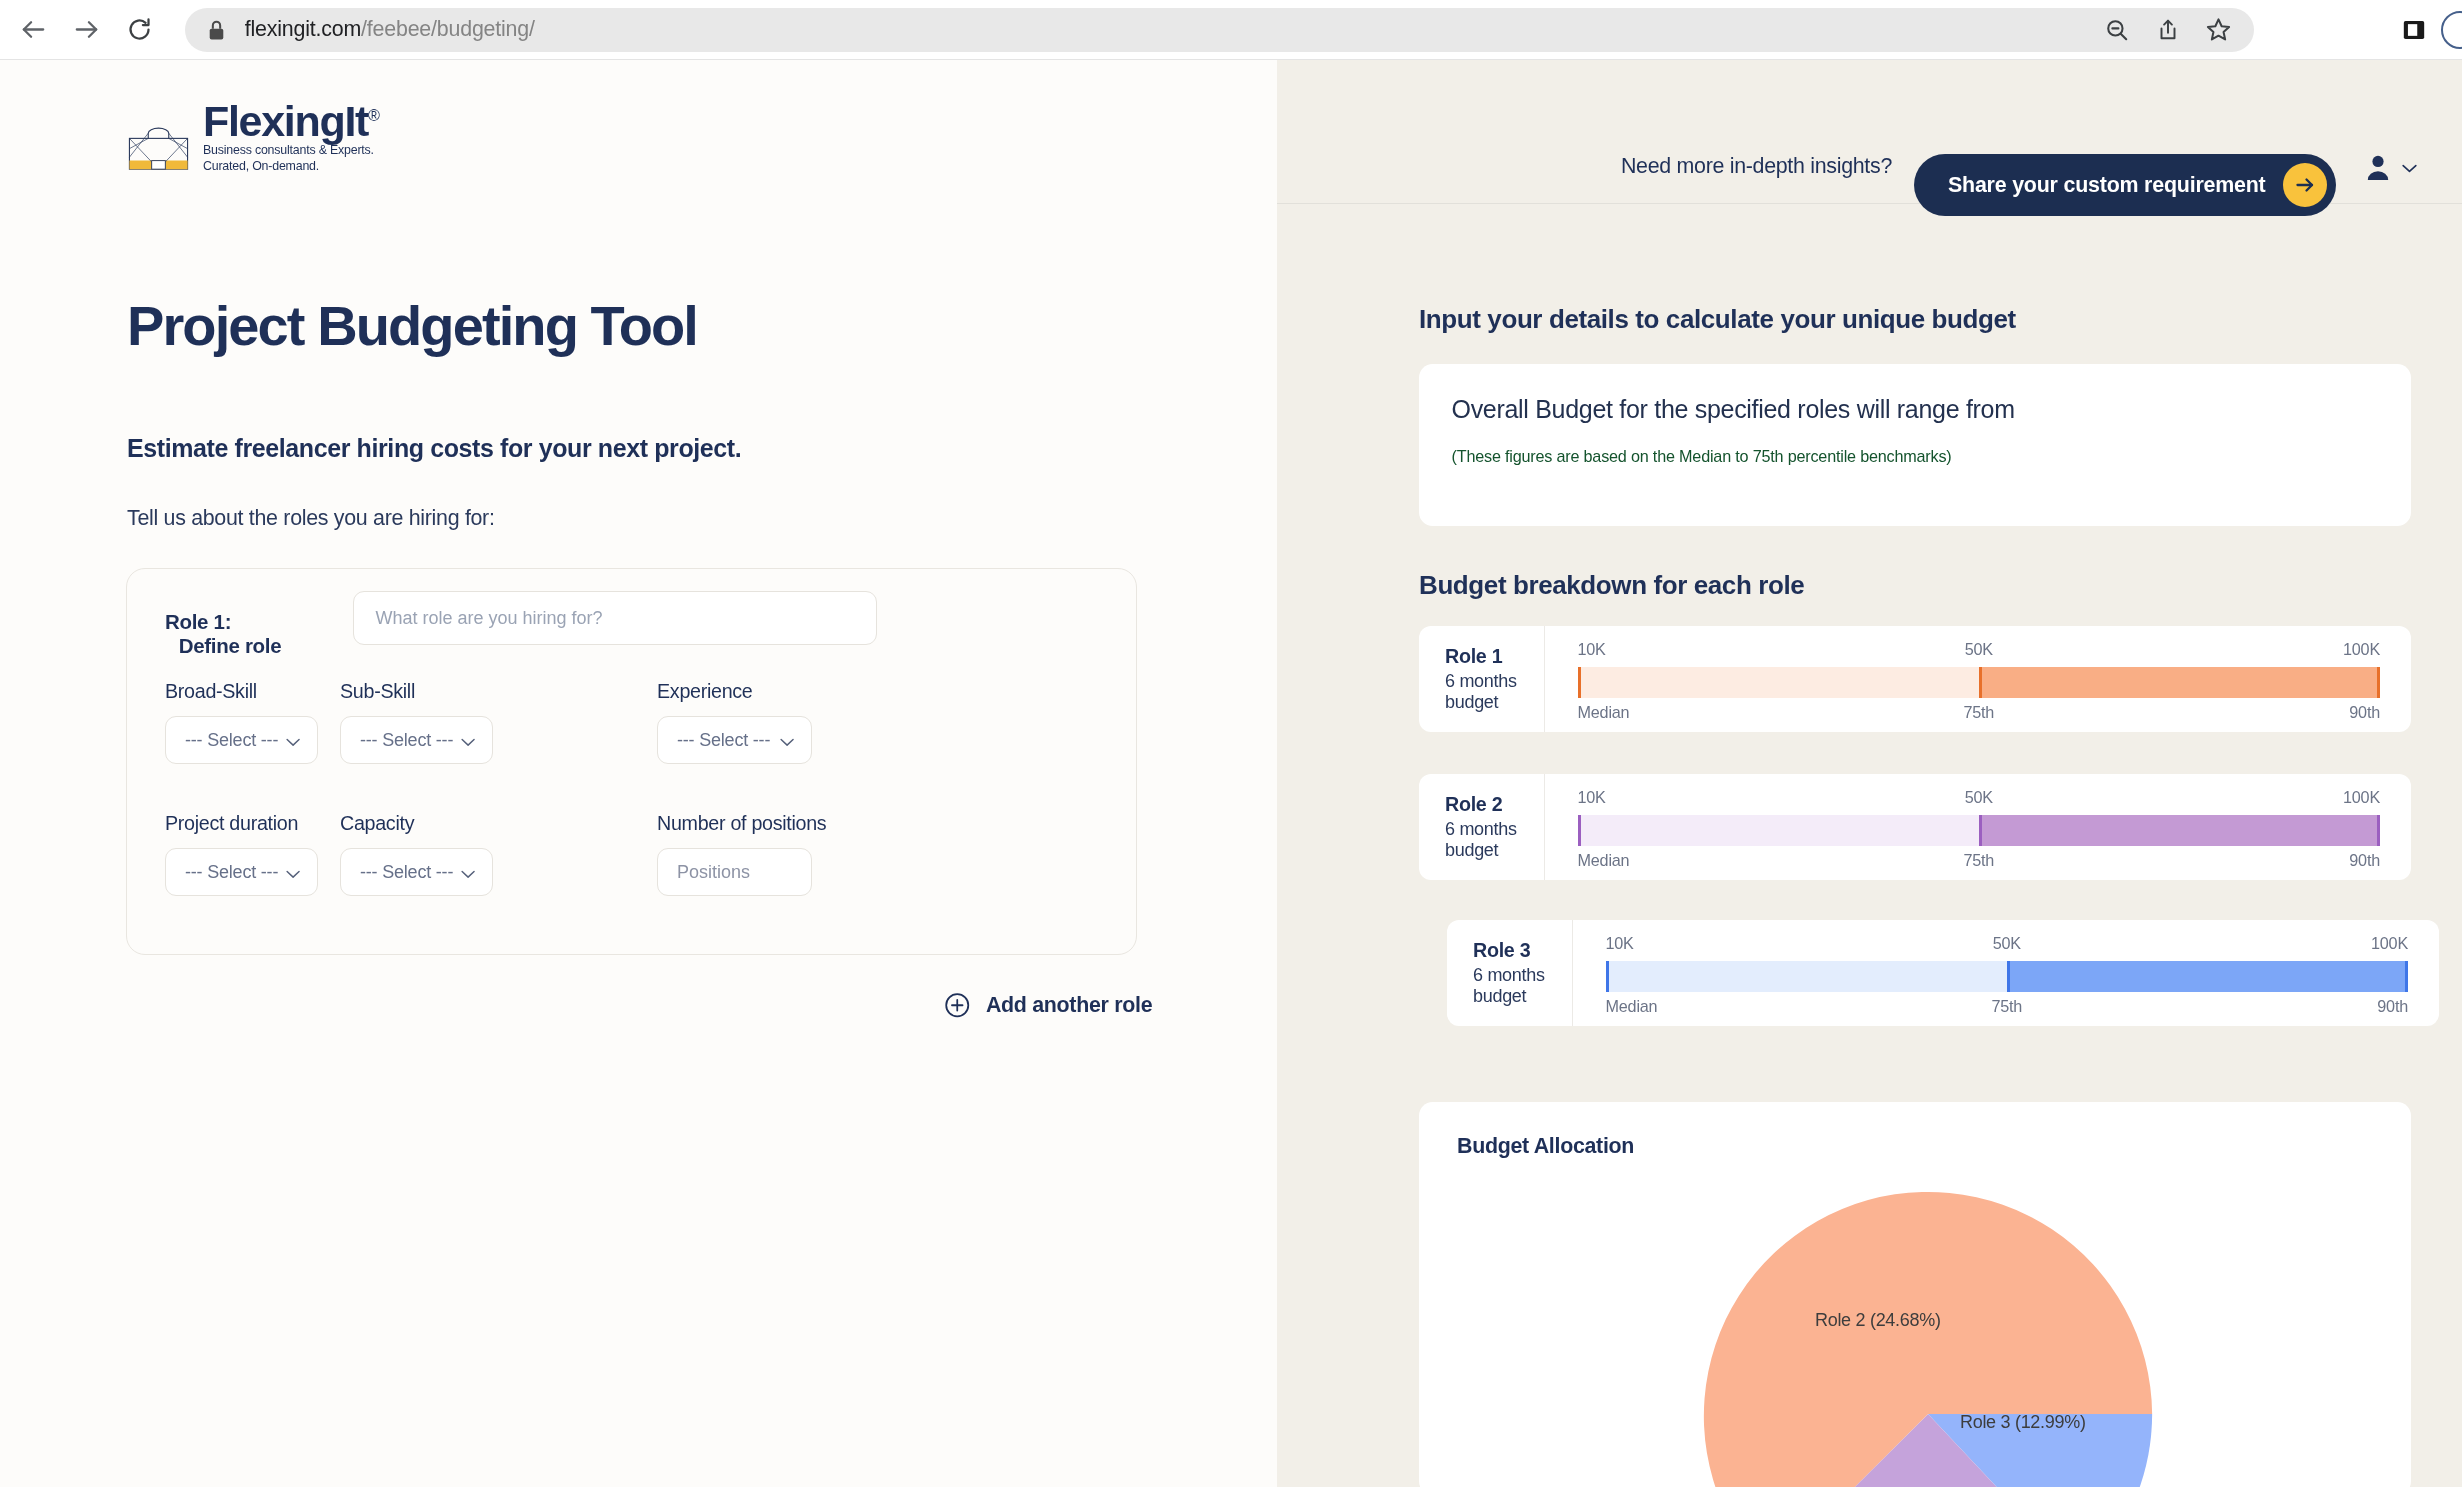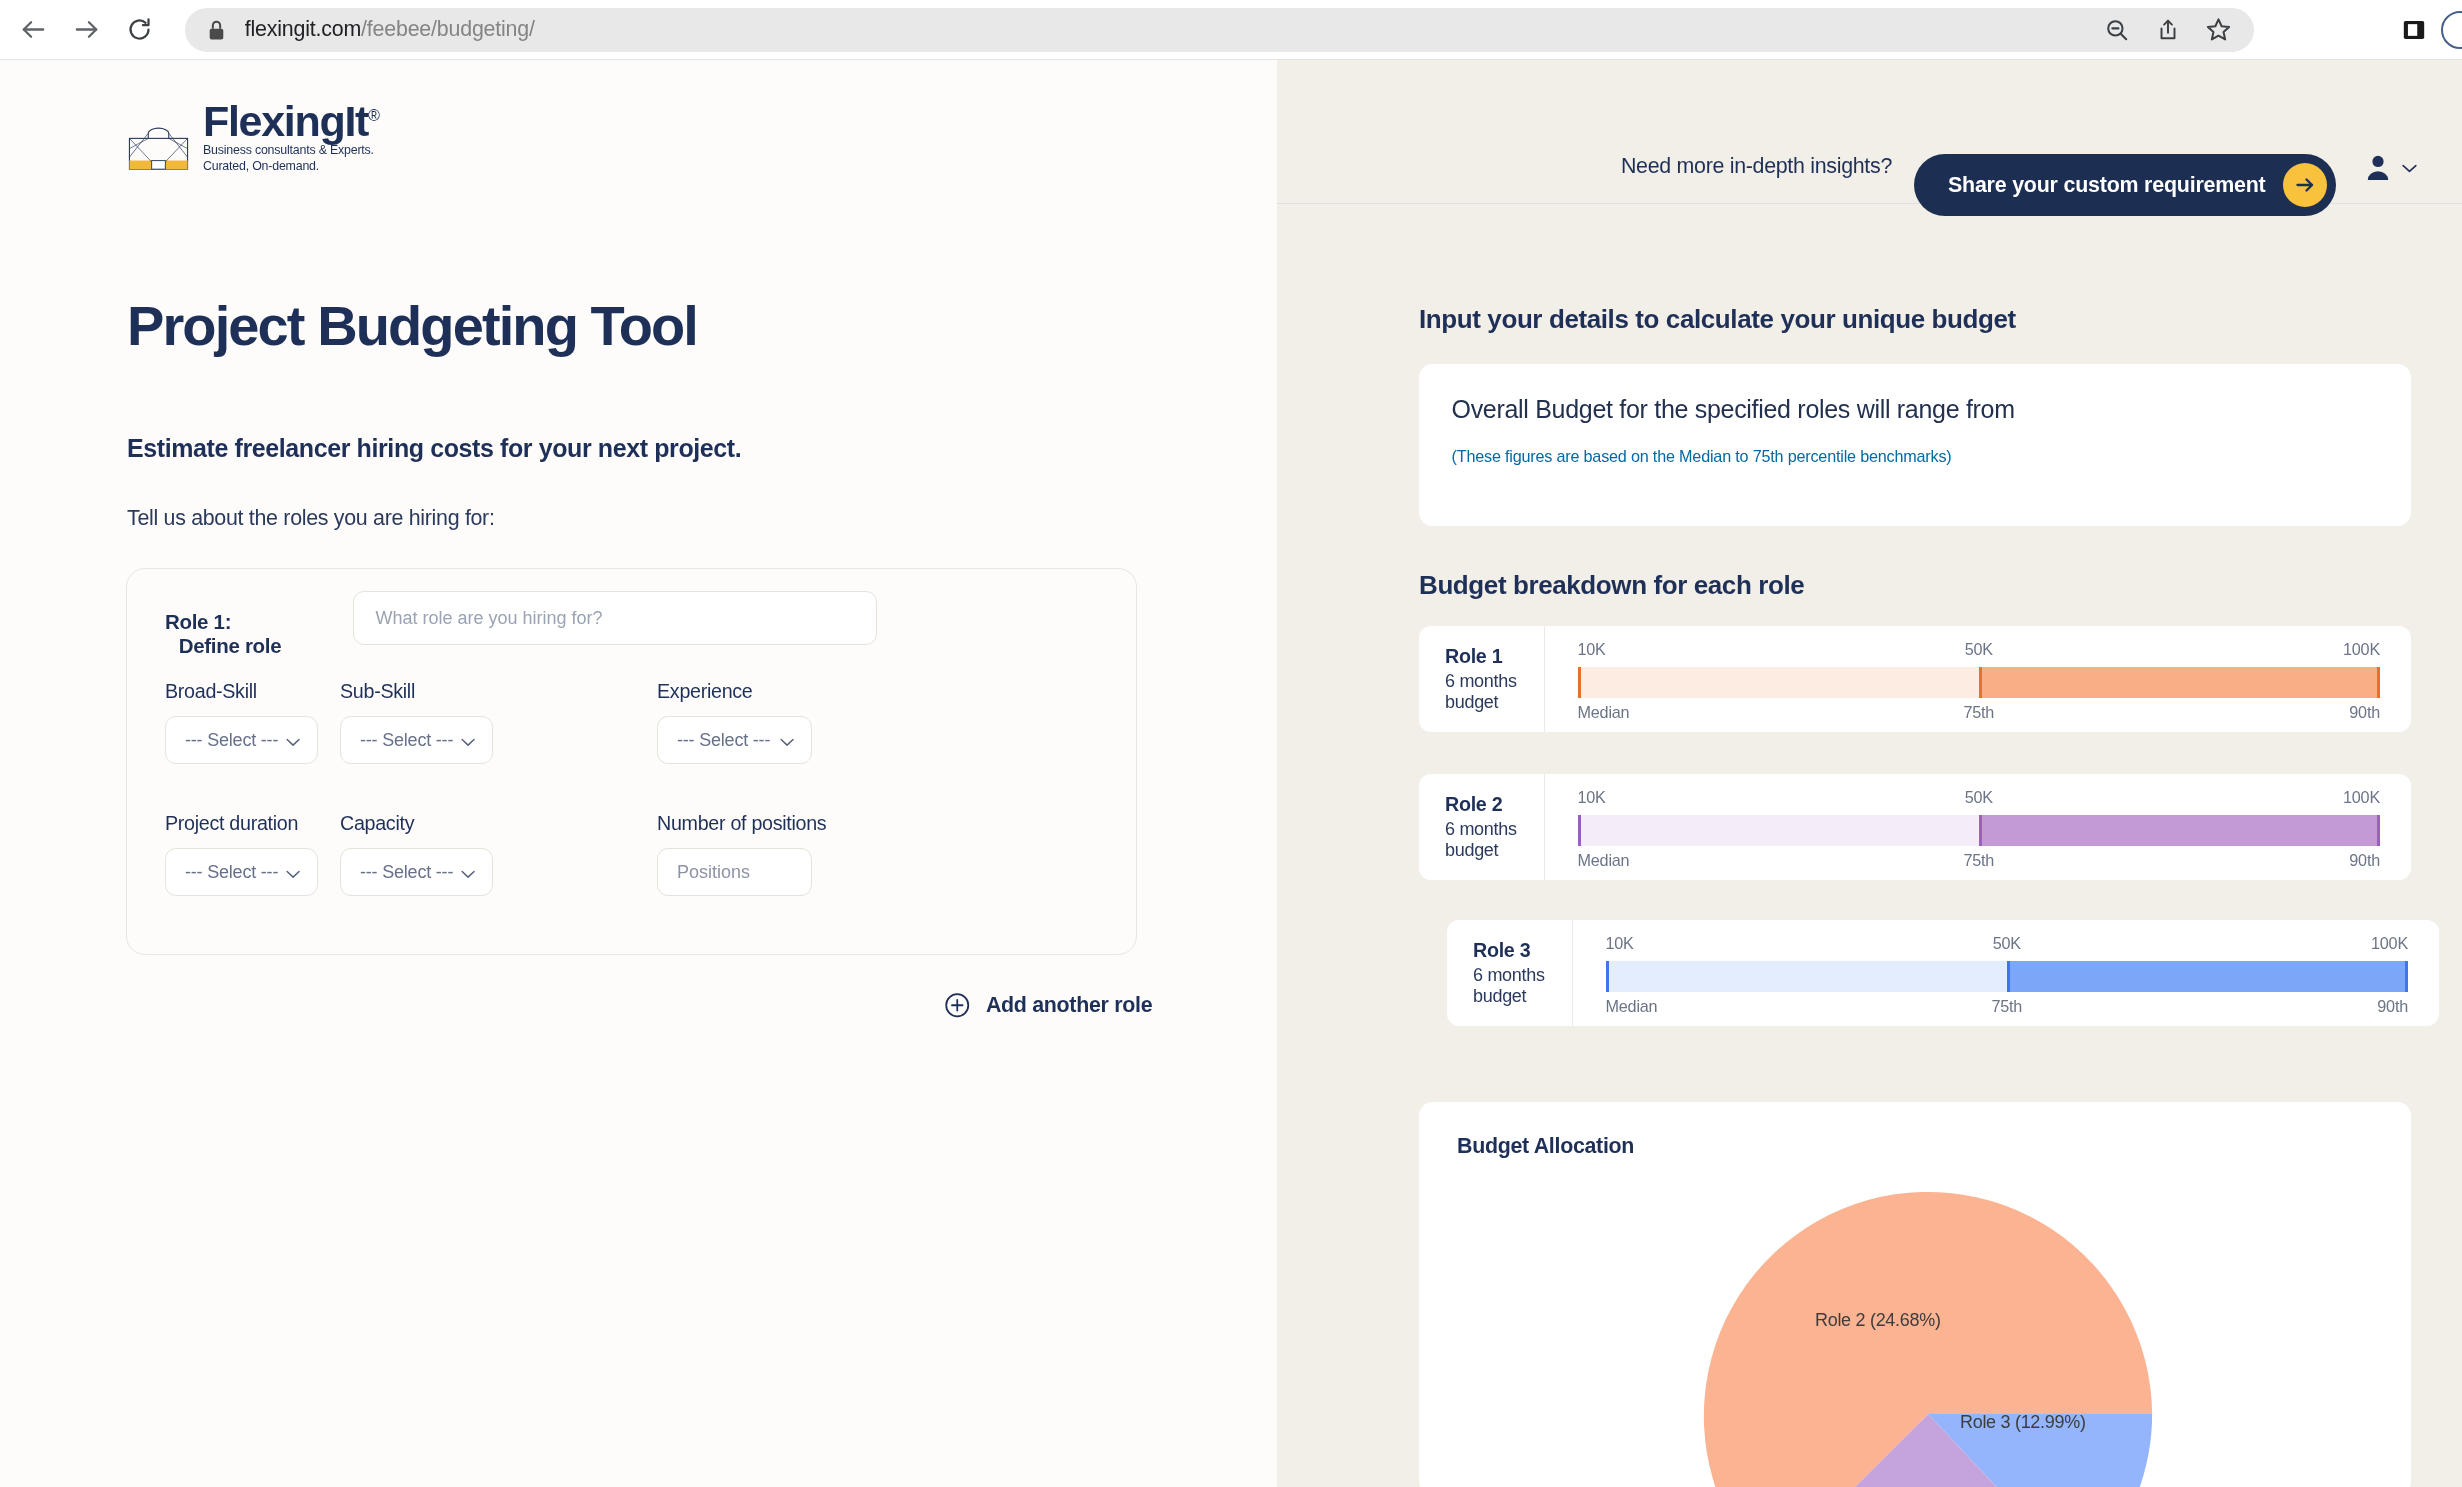--- a/index.html
+++ b/index.html
@@ -202,21 +202,21 @@
     position: absolute; left: 1419px; top: 304px;
     width: 992px; height: 162px;
     background: #ffffff; border-radius: 13.7px;
     padding: 31px 32.5px 0 32.5px;
   }
   .budget-head { font-size: 25px; color: #23314f; letter-spacing: -0.3px; }
   .budget-amount {
     font-size: 26px; font-weight: bold; color: #e0a024;
     letter-spacing: -0.3px; margin-top: 21.4px;
   }
-  .budget-note { font-size: 16.2px; color: #0369a1; margin-top: 23px; letter-spacing: -0.2px; }
+  .budget-note { font-size: 16.2px; color: #14532d; margin-top: 23px; letter-spacing: -0.2px; }
 
   .bd-title {
     position: absolute; left: 1419px; top: 510px;
     font-size: 26px; font-weight: bold; color: #1f3058; letter-spacing: -0.4px;
   }
 
   .role-bar-card {
     position: absolute; left: 1419px;
     width: 992px; height: 106px;
     background: #ffffff; border-radius: 12px;

